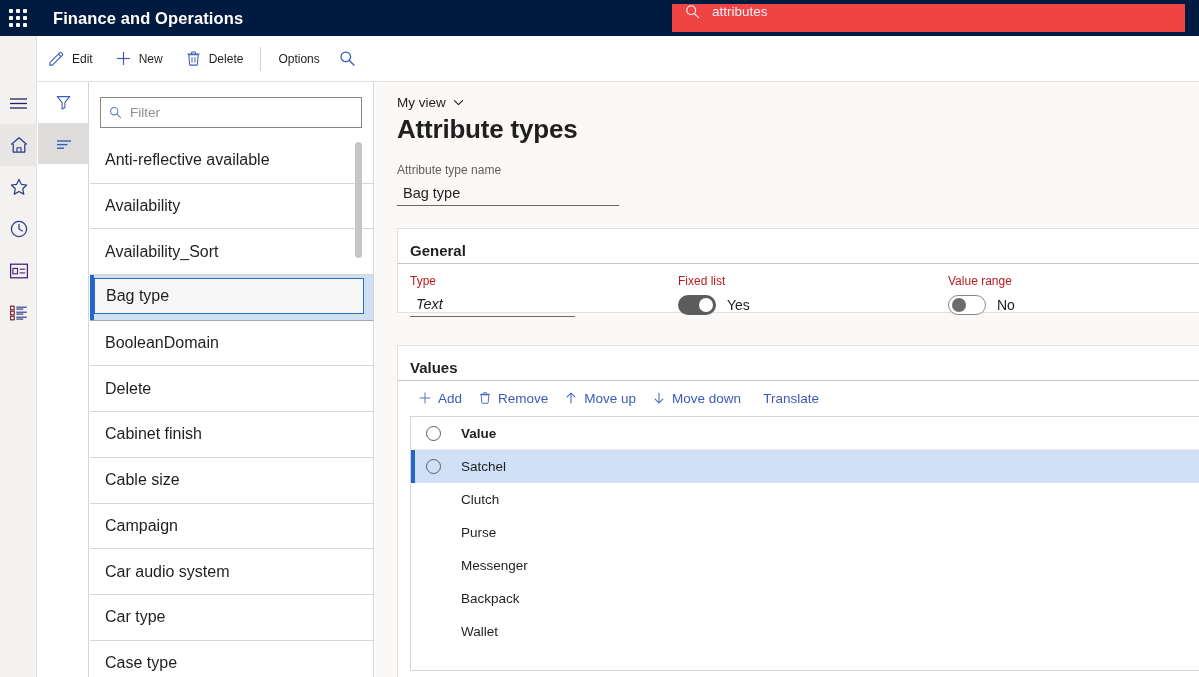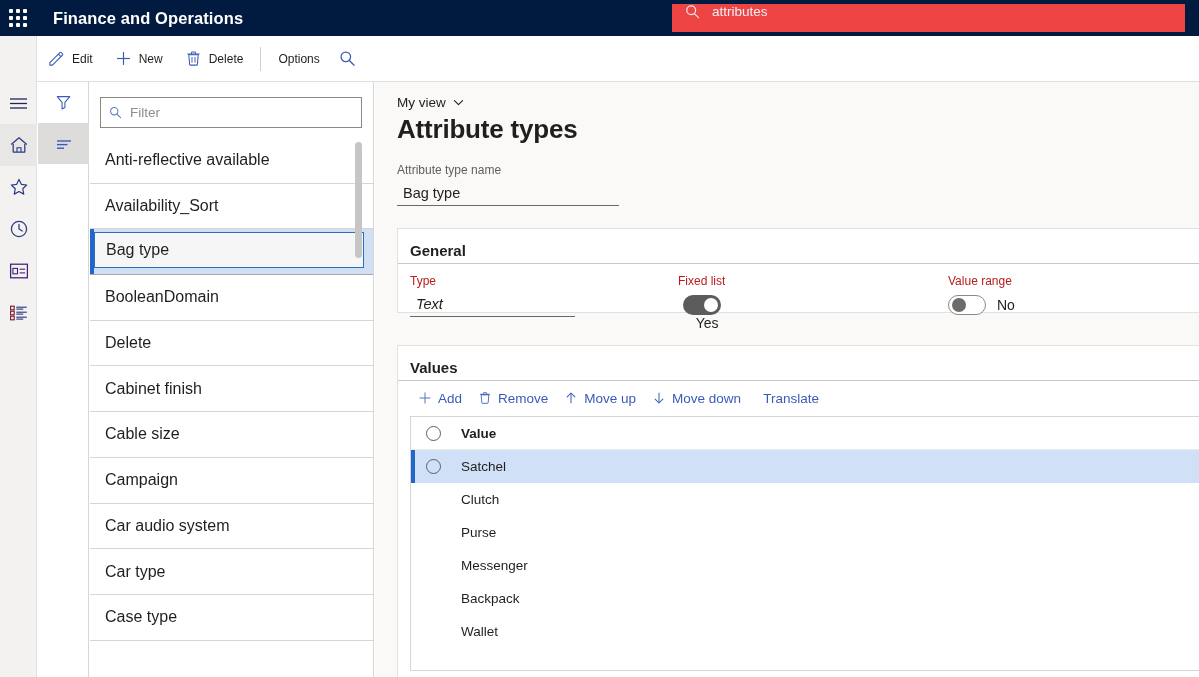--- a/index.html
+++ b/index.html
@@ -473,20 +473,23 @@
       <line x1="9.8" y1="9.9" x2="14.2" y2="14.3" stroke="#5c7ac2" stroke-width="1.3" stroke-linecap="round"></line>
     </svg>
     <span class="ph">Filter</span>
   </div>
 
   <div id="list-items">
     <div class="list-row">
       <span>Anti-reflective available</span>
     </div>
     <div class="list-row">
+      <span>Availability</span>
+    </div>
+    <div class="list-row">
       <span>Availability_Sort</span>
     </div>
     <div class="list-row selected">
       <div class="inner">
         <span>Bag type</span>
       </div>
     </div>
     <div class="list-row">
       <span>BooleanDomain</span>
     </div>
@@ -538,21 +541,21 @@
 
     <div class="fld" style="left:12px; top:45px;">
       <div class="lbl">Type</div>
       <div class="val-underlined">
         <span>Text</span>
       </div>
     </div>
 
     <div class="fld" style="left:280px; top:45px;">
       <div class="lbl">Fixed list</div>
-      <div class="toggle-row" style="margin-top:7px;flex-direction:column;">
+      <div class="toggle-row" style="margin-top:7px;">
         <div class="toggle on">
             <span class="knob"></span>
           </div>
         <span class="toggle-text">Yes</span>
       </div>
     </div>
 
     <div class="fld" style="left:550px; top:45px;">
       <div class="lbl">Value range</div>
       <div class="toggle-row" style="margin-top:7px;">

